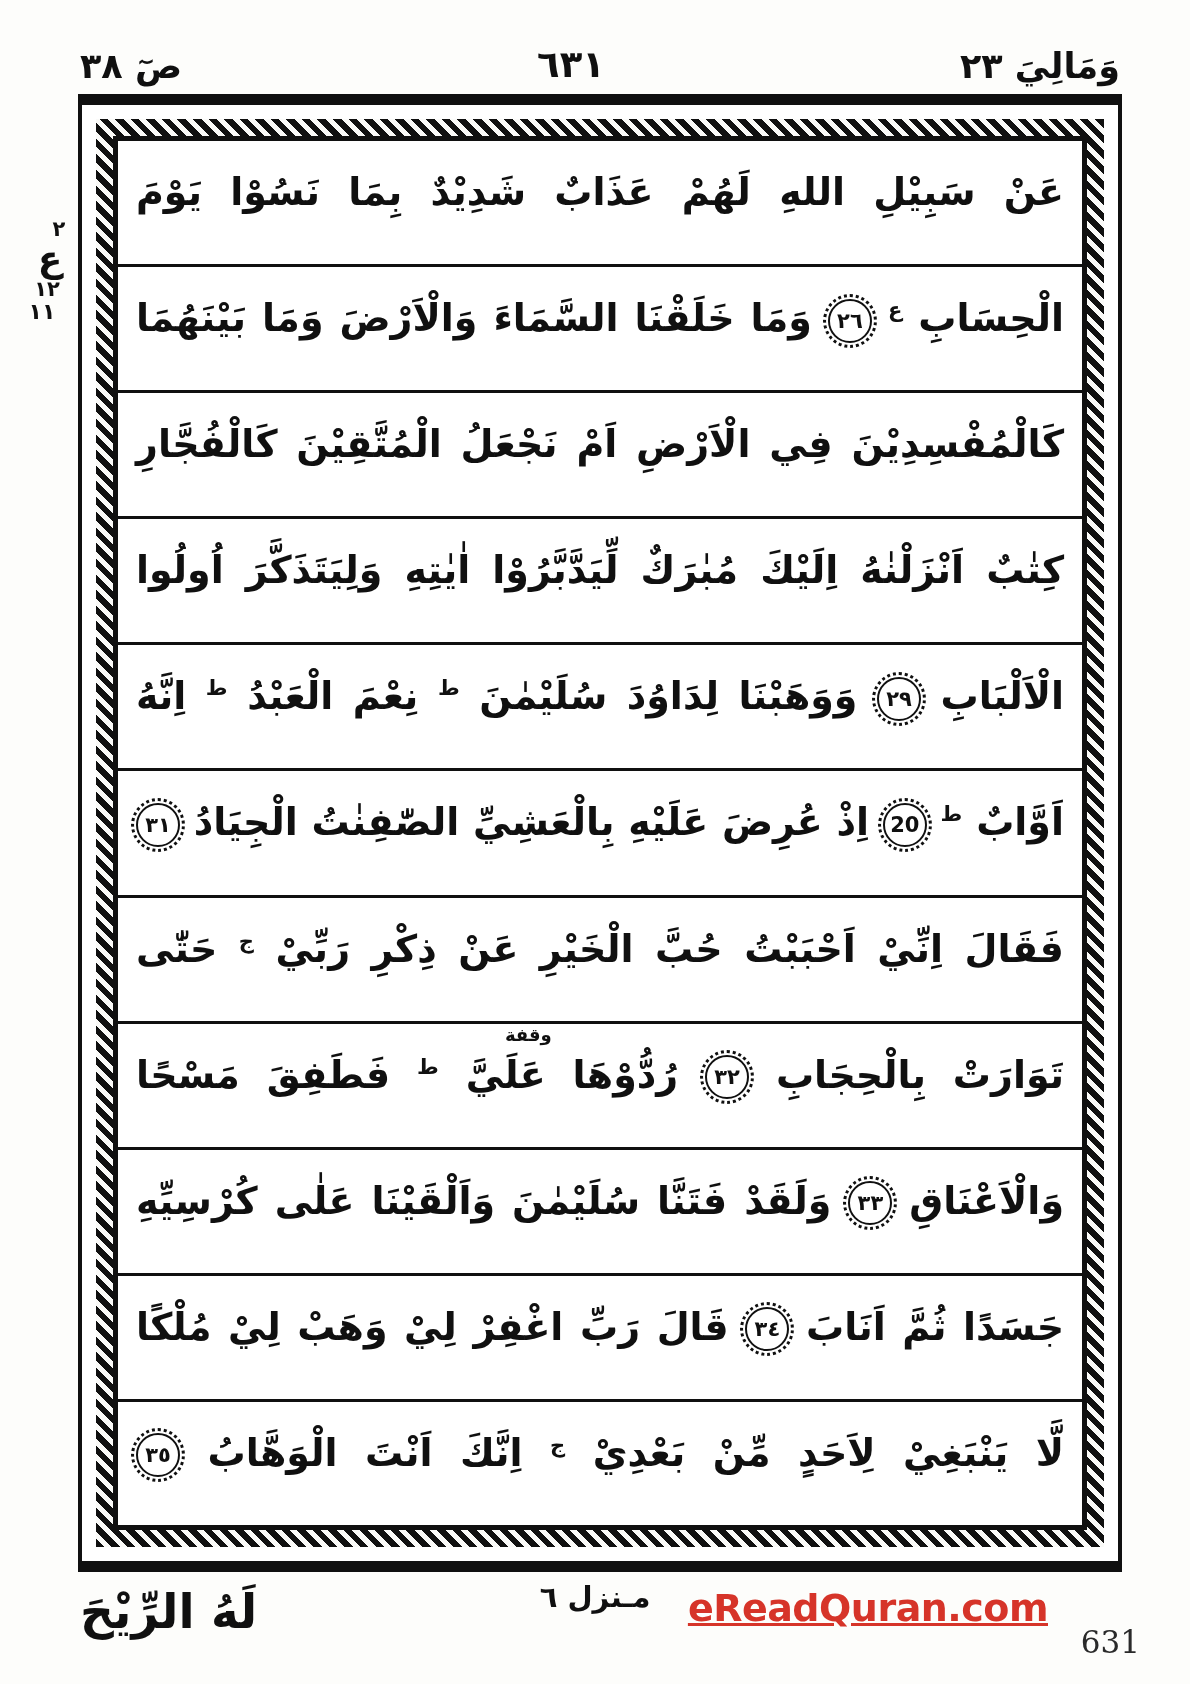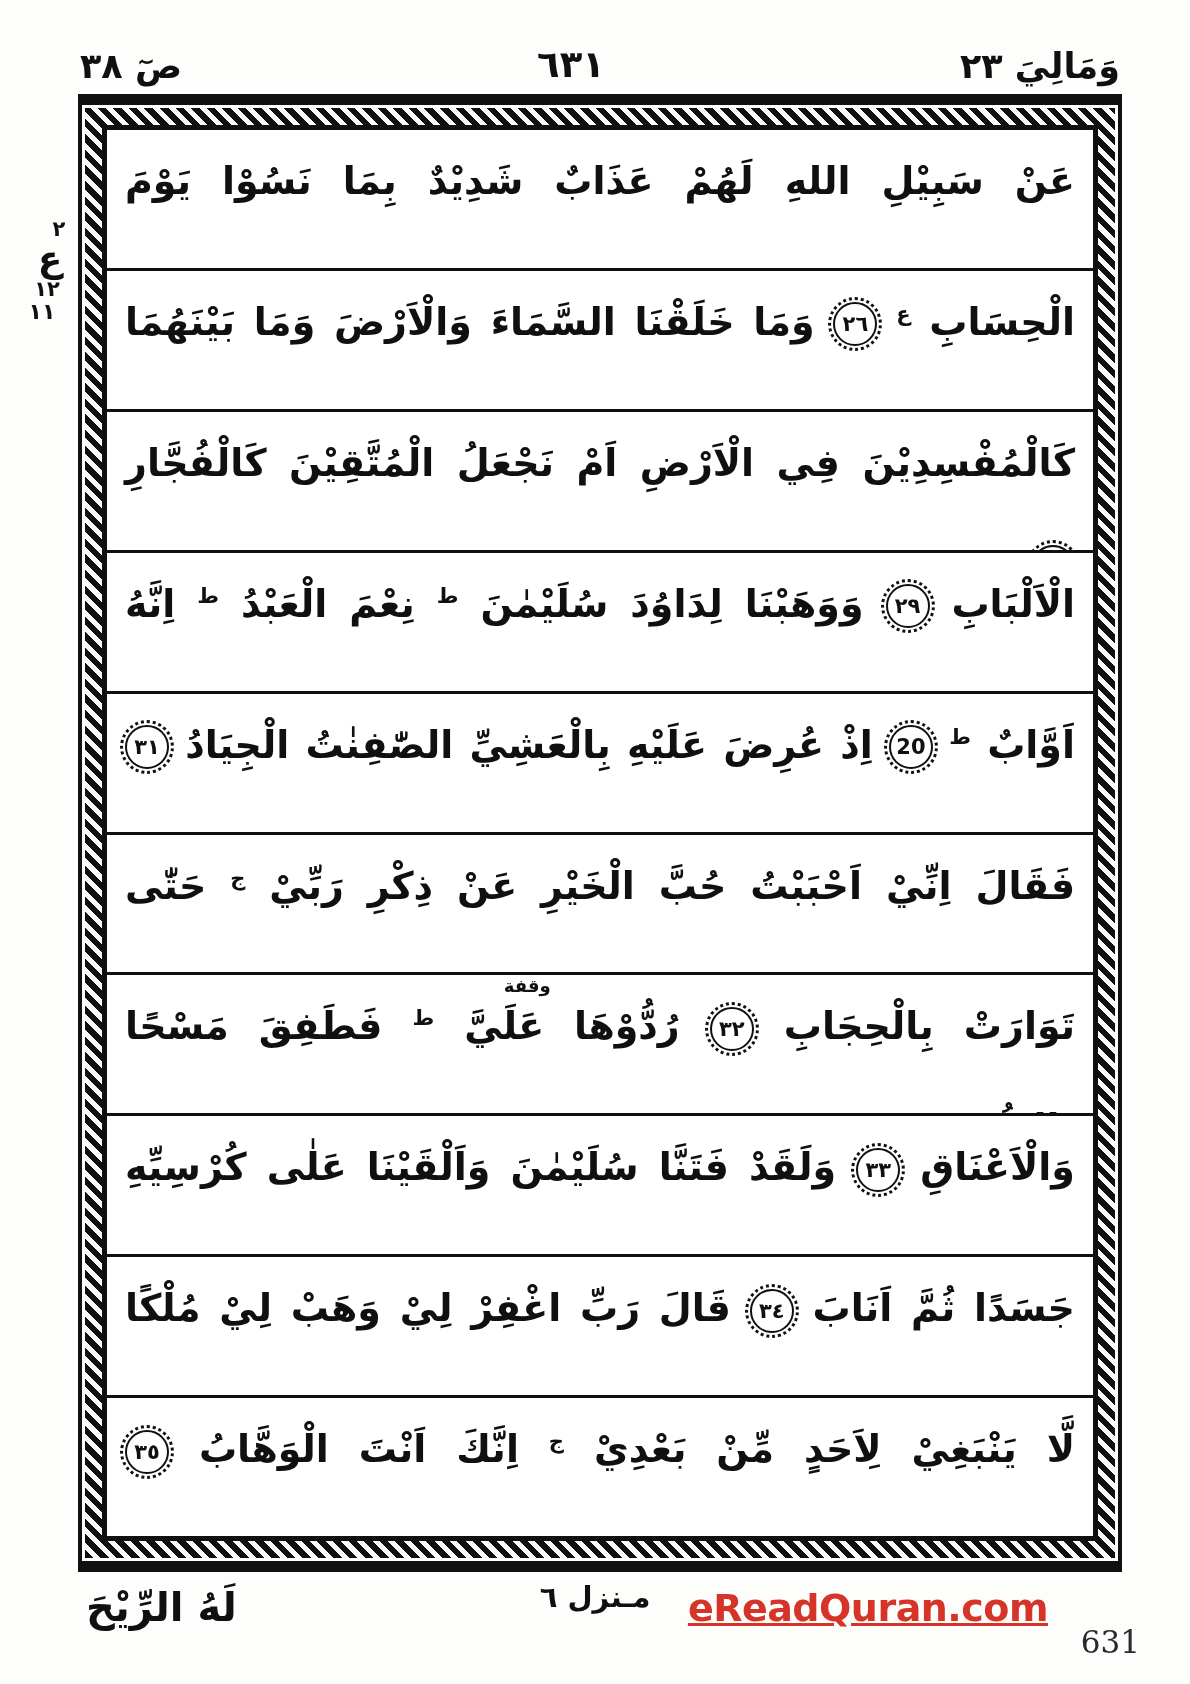--- a/index.html
+++ b/index.html
@@ -28,21 +28,21 @@
   .mm-ain{font-size:36px;display:block;}
   .mm-mid{font-size:21px;display:block;margin-left:-6px;}
   .mm-bot{font-size:22px;display:block;margin-left:-16px;}
 
   
   .frame{
     position:absolute;left:78px;top:94px;width:1044px;height:1478px;
     box-sizing:border-box;background:#ffffff;
     border-top:11px solid #101010;border-bottom:11px solid #101010;
     border-left:4px solid #101010;border-right:4px solid #101010;
-    padding:3px;
+    padding:14px;
   }
   .ornament-ring{
     width:100%;height:100%;box-sizing:border-box;
     border:17px solid transparent;
     border-image:repeating-linear-gradient(45deg,#101010 0 6px,#fafaf8 6px 11px) 17 round;
   }
   .text-area{
     width:100%;height:100%;box-sizing:border-box;
     border:5px solid #101010;background:#ffffff;
   }
@@ -63,21 +63,21 @@
     font-size:21px;font-weight:bold;line-height:normal;
     vertical-align:middle;background:#fff;
   }
   .waqf{font-size:21px;vertical-align:super;line-height:normal;}
   .waqf-note{
     position:absolute;top:2px;right:55%;
     font-size:18px;font-weight:bold;line-height:1;
   }
 
   
-  .footer-catchword{position:absolute;left:86px;top:1584px;font-size:40px;font-weight:bold;direction:rtl;}
+  .footer-catchword{position:absolute;left:80px;top:1584px;font-size:47px;font-weight:bold;direction:rtl;}
   .footer-manzil{position:absolute;left:50%;transform:translateX(-50%);top:1580px;font-size:29px;font-weight:bold;direction:rtl;}
   .footer-brand{position:absolute;right:142px;top:1586px;font-size:38px;font-weight:bold;letter-spacing:-0.5px;text-decoration:underline;}
   .footer-pagenum{position:absolute;right:50px;top:1592px;font-size:31px;font-family:"DejaVu Serif",serif;color:#2a2a2a;margin-top:32px;}
 </style>
 </head>
 <body>
 
 <div class="sheet">
 
   <div class="header">
@@ -93,20 +93,21 @@
     <span class="mm-bot">١١</span>
   </div>
 
   <div class="frame">
     <div class="ornament-ring">
       <div class="text-area">
         <div class="lines">
             <div class="line"><span class="ayah-text">عَنْ سَبِيْلِ اللهِ لَهُمْ عَذَابٌ شَدِيْدٌ بِمَا نَسُوْا يَوْمَ</span> </div>
             <div class="line"><span class="ayah-text">الْحِسَابِ</span> <span class="waqf">ع</span> <span class="ayah-marker">٢٦</span> <span class="ayah-text">وَمَا خَلَقْنَا السَّمَاءَ وَالْاَرْضَ وَمَا بَيْنَهُمَا</span> </div>
             <div class="line"><span class="ayah-text">كَالْمُفْسِدِيْنَ فِي الْاَرْضِ اَمْ نَجْعَلُ الْمُتَّقِيْنَ كَالْفُجَّارِ</span> <span class="ayah-marker">٢٨</span> </div>
+            <div class="line"><span class="ayah-text">كِتٰبٌ اَنْزَلْنٰهُ اِلَيْكَ مُبٰرَكٌ لِّيَدَّبَّرُوْا اٰيٰتِهِ وَلِيَتَذَكَّرَ اُولُوا</span> </div>
             <div class="line"><span class="ayah-text">الْاَلْبَابِ</span> <span class="ayah-marker">٢٩</span> <span class="ayah-text">وَوَهَبْنَا لِدَاوُدَ سُلَيْمٰنَ</span> <span class="waqf">ط</span> <span class="ayah-text">نِعْمَ الْعَبْدُ</span> <span class="waqf">ط</span> <span class="ayah-text">اِنَّهُ</span> </div>
             <div class="line"><span class="ayah-text">اَوَّابٌ</span> <span class="waqf">ط</span> <span class="ayah-marker">20</span> <span class="ayah-text">اِذْ عُرِضَ عَلَيْهِ بِالْعَشِيِّ الصّٰفِنٰتُ الْجِيَادُ</span> <span class="ayah-marker">٣١</span> </div>
             <div class="line"><span class="ayah-text">فَقَالَ اِنِّيْ اَحْبَبْتُ حُبَّ الْخَيْرِ عَنْ ذِكْرِ رَبِّيْ</span> <span class="waqf">ج</span> <span class="ayah-text">حَتّٰى</span> </div>
             <div class="line"><span class="ayah-text">تَوَارَتْ بِالْحِجَابِ</span> <span class="ayah-marker">٣٢</span> <span class="ayah-text">رُدُّوْهَا عَلَيَّ</span> <span class="waqf">ط</span> <span class="ayah-text">فَطَفِقَ مَسْحًا بِالسُّوْقِ</span> <span class="waqf-note">وقفة</span></div>
             <div class="line"><span class="ayah-text">وَالْاَعْنَاقِ</span> <span class="ayah-marker">٣٣</span> <span class="ayah-text">وَلَقَدْ فَتَنَّا سُلَيْمٰنَ وَاَلْقَيْنَا عَلٰى كُرْسِيِّهِ</span> </div>
             <div class="line"><span class="ayah-text">جَسَدًا ثُمَّ اَنَابَ</span> <span class="ayah-marker">٣٤</span> <span class="ayah-text">قَالَ رَبِّ اغْفِرْ لِيْ وَهَبْ لِيْ مُلْكًا</span> </div>
             <div class="line"><span class="ayah-text">لَّا يَنْبَغِيْ لِاَحَدٍ مِّنْ بَعْدِيْ</span> <span class="waqf">ج</span> <span class="ayah-text">اِنَّكَ اَنْتَ الْوَهَّابُ</span> <span class="ayah-marker">٣٥</span>  </div>
           </div>
       </div>
     </div>

